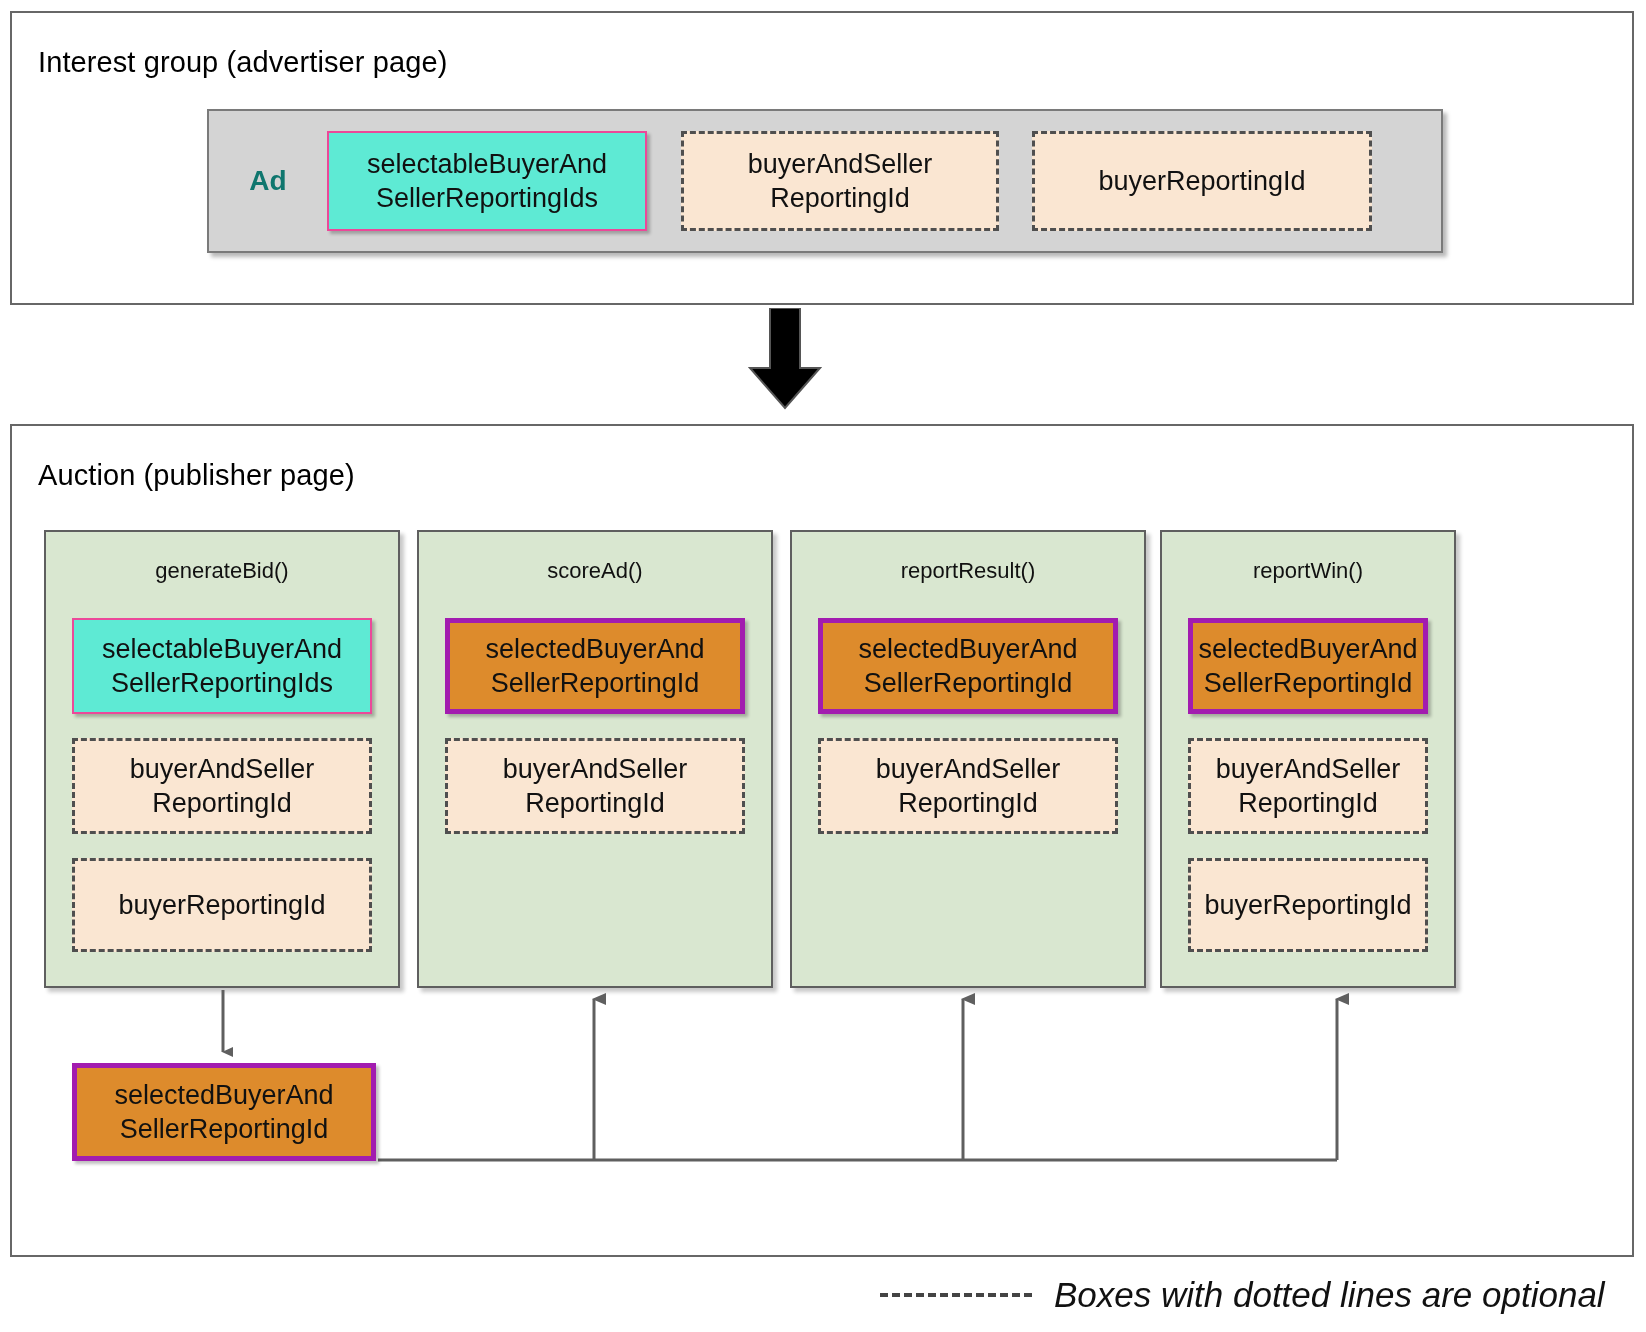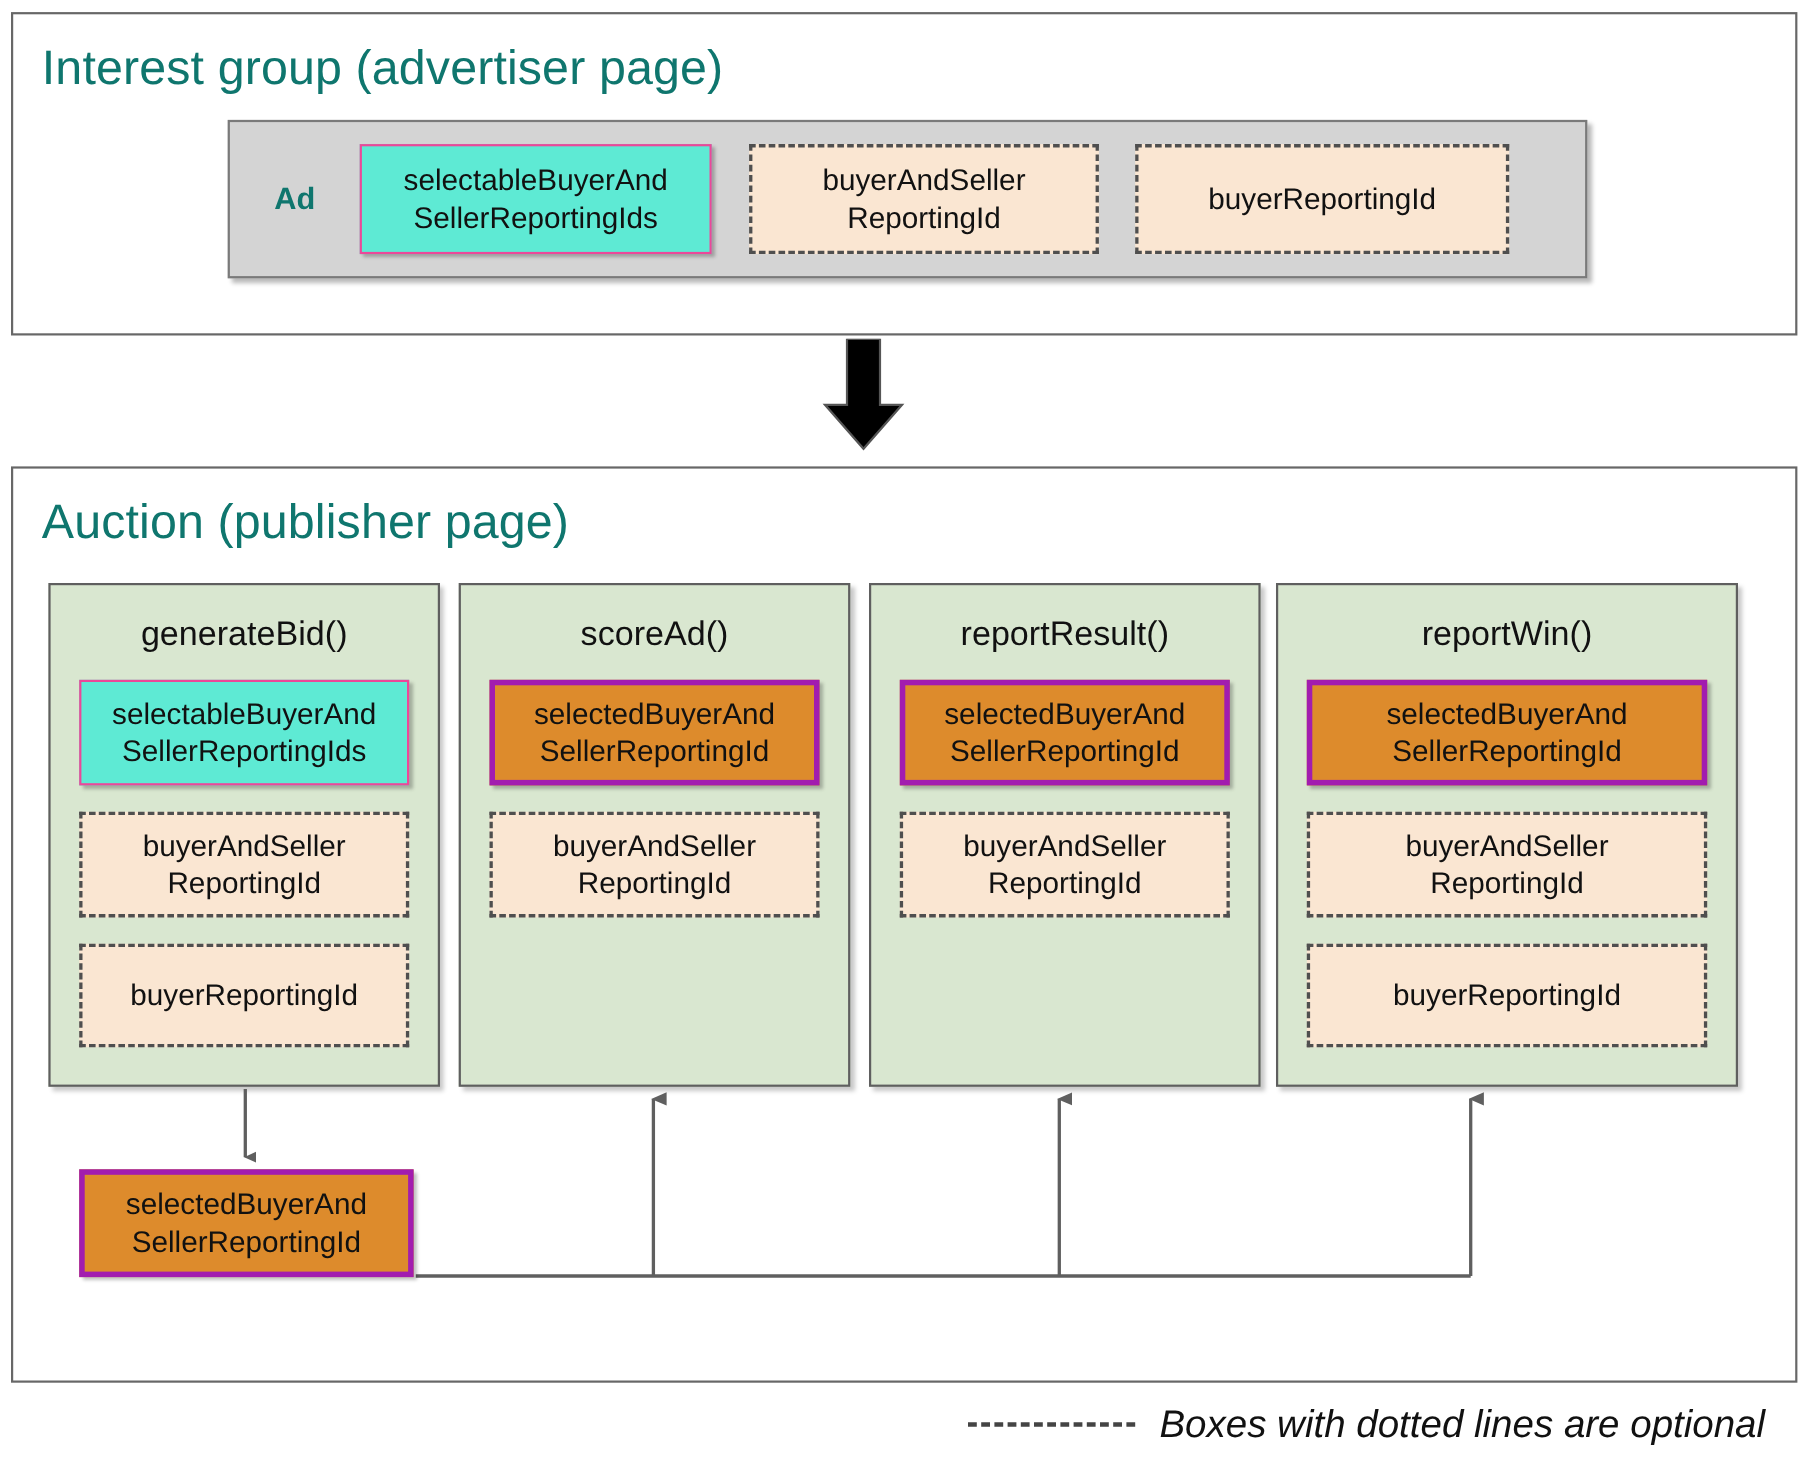--- a/index.html
+++ b/index.html
@@ -37,24 +37,24 @@
     height: 294px;
   }
   #panel-auction {
     left: 10px;
     top: 424px;
     width: 1624px;
     height: 833px;
   }
   .panel-title {
     position: absolute;
-    font-size: 44px;
+    font-size: 29px;
     line-height: 42px;
     letter-spacing: 0.1px;
-    color: #0f766e;
+    color: #000000;
     white-space: nowrap;
   }
   #ig-title { left: 26px; top: 28px; }
   #auction-title { left: 26px; top: 28px; }
 
   
   #ad-container {
     position: absolute;
     left: 195px;
     top: 96px;
@@ -127,29 +127,29 @@
     width: 356px;
     height: 458px;
     background: #d9e7d0;
     border: 2px solid #5f5f5f;
     box-sizing: border-box;
     box-shadow: 4px 4px 4px rgba(0,0,0,0.22);
   }
   #col-0 { left: 44px; }
   #col-1 { left: 417px; }
   #col-2 { left: 790px; }
-  #col-3 { left: 1160px; width: 420px; }
+  #col-3 { left: 1160px; width: 296px; }
 
   .fn-title {
     position: absolute;
     left: 0;
     top: 26px;
     width: 100%;
     text-align: center;
-    font-size: 31px;
+    font-size: 22px;
     color: #111111;
   }
   .fn-body {
     position: absolute;
     left: 26px;
     right: 26px;
     top: 86px;
   }
   .fn-body .box {
     width: 100%;

